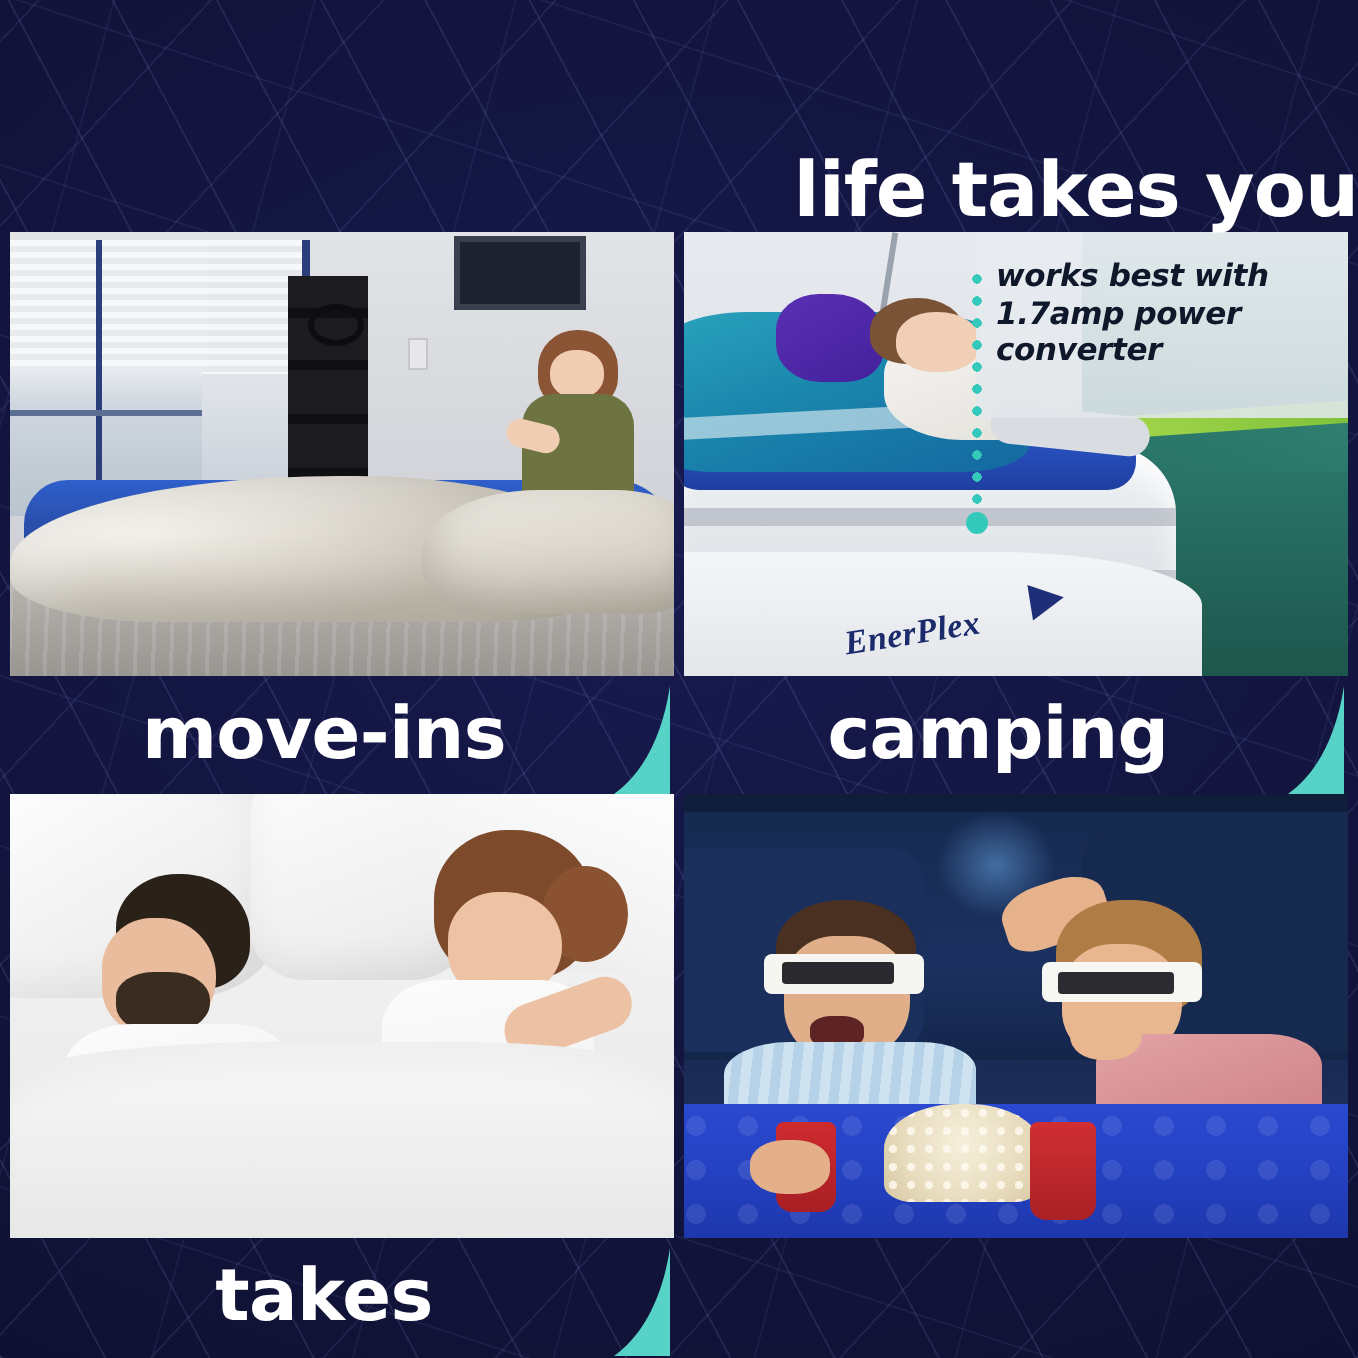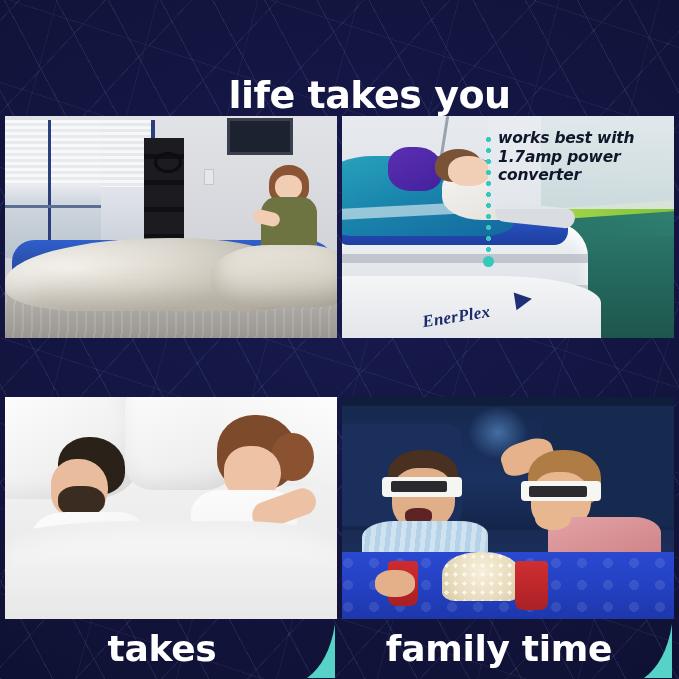--- a/index.html
+++ b/index.html
@@ -38,21 +38,21 @@
   }
   .t-wherever{
     color:#56d3c6;font-size:70px;font-weight:bold;
     letter-spacing:-1.5px;
     font-family:"DejaVu Sans", sans-serif;
     margin-left:10px;
     transform:scaleY(1.08);display:inline-block;
   }
   .line2{
     position:absolute;left:0;right:0;top:76px;
-    text-align:center;white-space:nowrap;line-height:1;
+    text-align:right;white-space:nowrap;line-height:1;
     padding-left:60px;box-sizing:border-box;
   }
   .t-life{
     color:#ffffff;font-size:38px;font-weight:bold;letter-spacing:-.5px;
     font-family:"DejaVu Sans", sans-serif;
   }
 
   
   .grid{position:absolute;left:0;top:112px;width:679px;height:567px;z-index:2;}
   .cell{position:absolute;width:332px;height:281px;}
@@ -321,20 +321,28 @@
           <div class="person">
             <div class="hair"></div>
             <div class="face"></div>
             <div class="body"></div>
             <div class="arm"></div>
           </div>
           <div class="sheet"></div>
           <div class="sheet2"></div>
         </div>
       </div>
+      <div class="labelbar">
+        <div class="txt">move-ins</div>
+        <div class="wedge">
+          <svg width="30" height="54" viewBox="0 0 30 54">
+            <path d="M30,0 L30,54 L2,54 C16,44 26,26 30,0 Z" fill="#56d3c6"></path>
+          </svg>
+        </div>
+      </div>
     </div>
 
     <div class="cell c1">
       <div class="photo">
         <div class="p1">
           <div class="tentL"></div>
           <div class="tentR"></div>
           <div class="tentseam"></div>
           <div class="tentfloor"></div>
           <div class="pole"></div>
@@ -353,20 +361,28 @@
           <div class="arm"></div>
           <div class="logoband"></div>
           <div class="logo">EnerPlex</div>
           <div class="logomark"></div>
           <div class="calloutbg"></div>
           <div class="dots"></div>
           <div class="dotend"></div>
           <div class="callout">works best with 1.7amp power converter</div>
         </div>
       </div>
+      <div class="labelbar">
+        <div class="txt">camping</div>
+        <div class="wedge">
+          <svg width="30" height="54" viewBox="0 0 30 54">
+            <path d="M30,0 L30,54 L2,54 C16,44 26,26 30,0 Z" fill="#56d3c6"></path>
+          </svg>
+        </div>
+      </div>
     </div>
 
     <div class="cell c2">
       <div class="photo">
         <div class="p2">
           <div class="pillowA"></div>
           <div class="pillowB"></div>
           <div class="pillowC"></div>
           <div class="manhair"></div>
           <div class="manface"></div>
@@ -409,24 +425,16 @@
           <div class="girlglass"></div>
           <div class="girlbody"></div>
           <div class="hand2"></div>
           <div class="mattress"></div>
           <div class="popcorn"></div>
           <div class="cup1"></div>
           <div class="cup2"></div>
           <div class="hand1"></div>
         </div>
       </div>
-      <div class="labelbar">
-        <div class="txt">family time</div>
-        <div class="wedge">
-          <svg width="30" height="54" viewBox="0 0 30 54">
-            <path d="M30,0 L30,54 L2,54 C16,44 26,26 30,0 Z" fill="#56d3c6"></path>
-          </svg>
-        </div>
-      </div>
     </div>
 
   </div>
 </div>
 
 </body></html>

